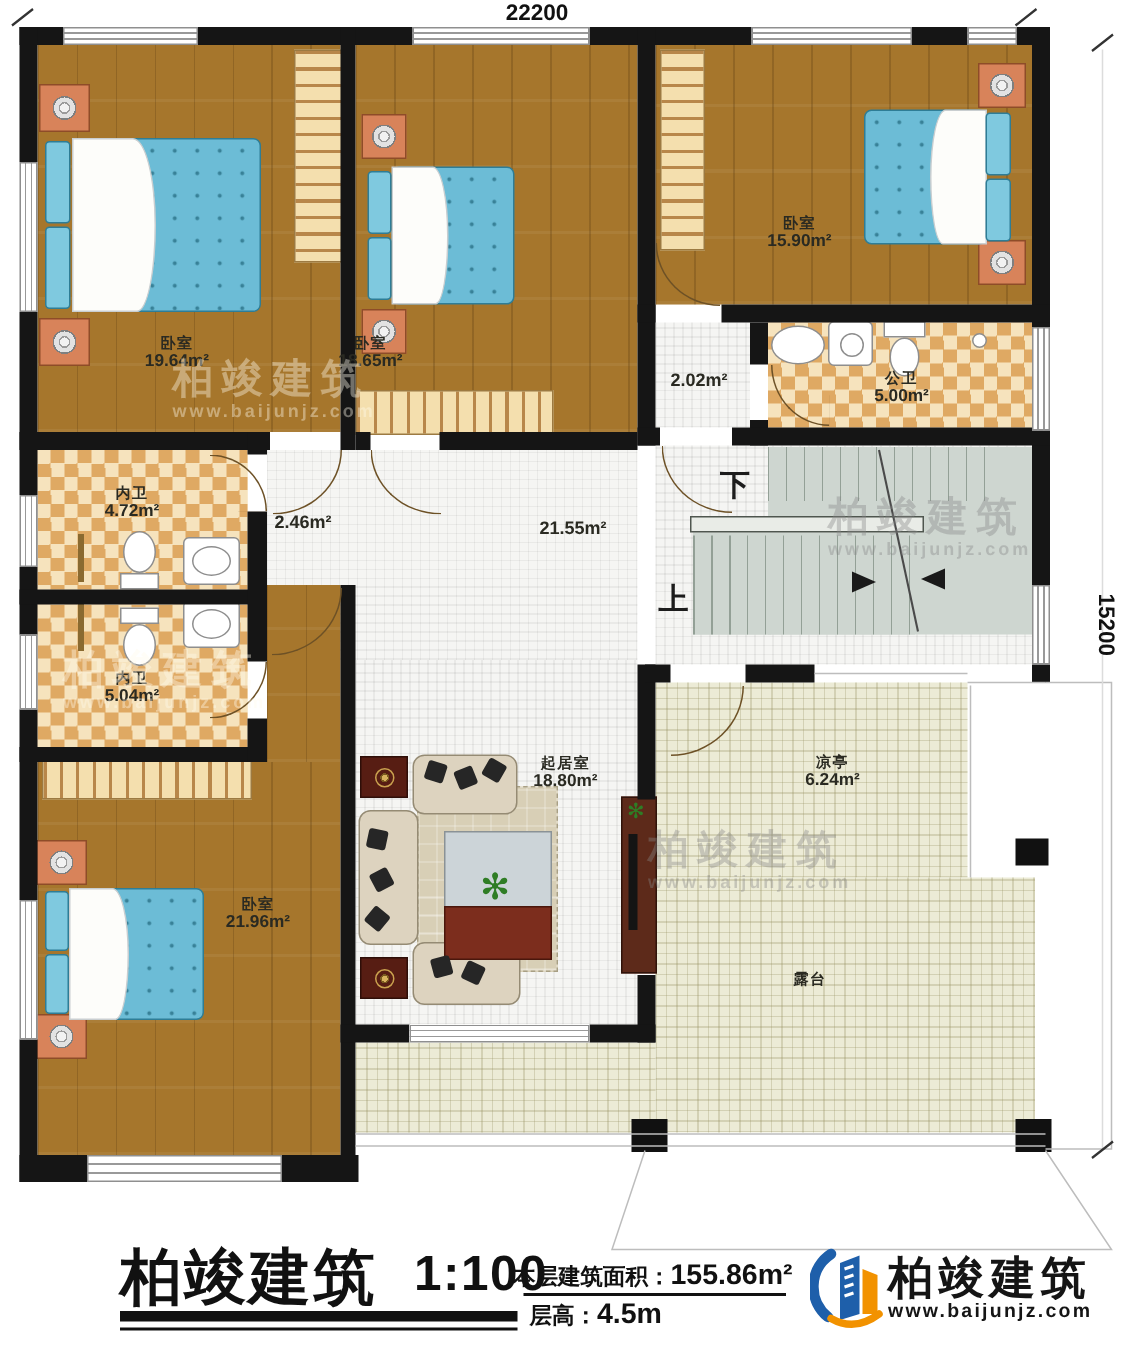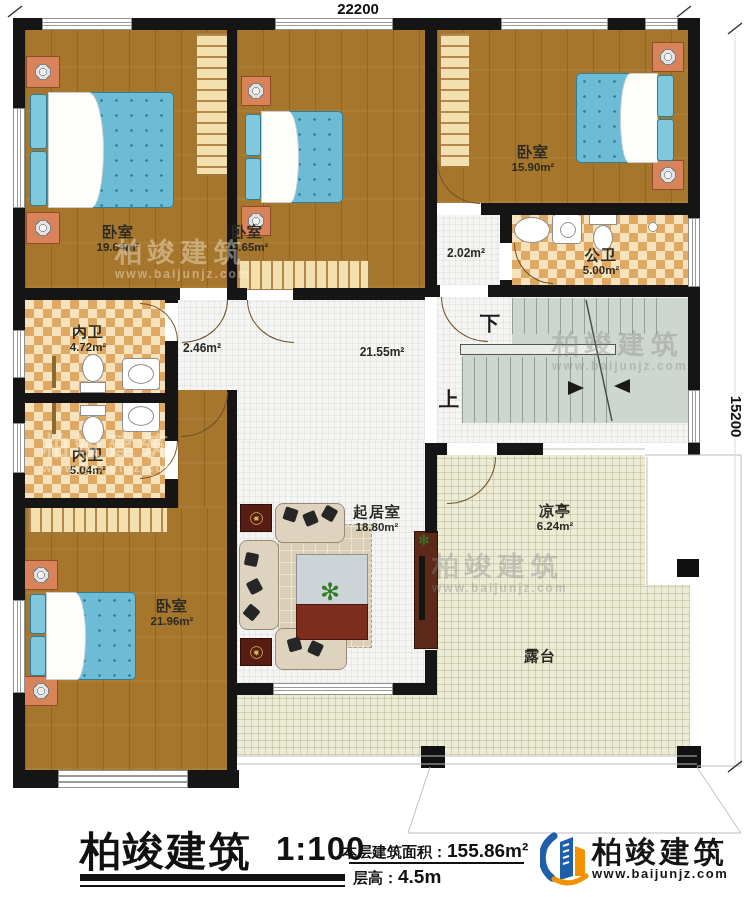--- a/index.html
+++ b/index.html
@@ -55,21 +55,21 @@
         background:radial-gradient(circle,#d8b25e 0 2px,#7a5a20 2px 3px,transparent 3px)}
   .rug{background:#d8cfb6;border:1px dashed #a89f84;z-index:9;
         background-image:repeating-linear-gradient(0deg,rgba(255,255,255,.4) 0 1px,transparent 1px 12px),
                          repeating-linear-gradient(90deg,rgba(255,255,255,.4) 0 1px,transparent 1px 12px)}
   .plant{color:#2f7d25;font-size:24px;line-height:1;z-index:13}
   .tvcab{background:#5d2a1a;border:1px solid #30130a;z-index:10}
   .tv{background:#141414;z-index:11}
   .column{background:#111;z-index:32}
   
   .rlabel{z-index:50;transform:translateX(-50%);text-align:center;color:#2a2a22;font-weight:bold;line-height:1.12;white-space:nowrap}
-  .rname{font-size:15px;letter-spacing:1px}
+  .rname{font-size:10px;letter-spacing:1px}
   .rarea{font-size:11.5px}
   .area-only{z-index:50;transform:translateX(-50%);font-size:12px;font-weight:bold;color:#2a2a22;white-space:nowrap}
   .stairtxt{z-index:50;transform:translateX(-50%);font-size:20px;font-weight:bold;color:#1c1c1c}
   .dimtxt{z-index:50;font-size:15px;font-weight:bold;color:#111;white-space:nowrap}
   
   .wm{z-index:60;pointer-events:none;text-align:left;line-height:1.05}
   .wm-name{font-size:27px;font-weight:900;letter-spacing:6px}
   .wm-url{font-size:12px;font-weight:bold;letter-spacing:2px;margin-top:2px}
   .wm-light{color:rgba(255,250,235,.40)}
   .wm-grey{color:rgba(135,135,135,.38)}

